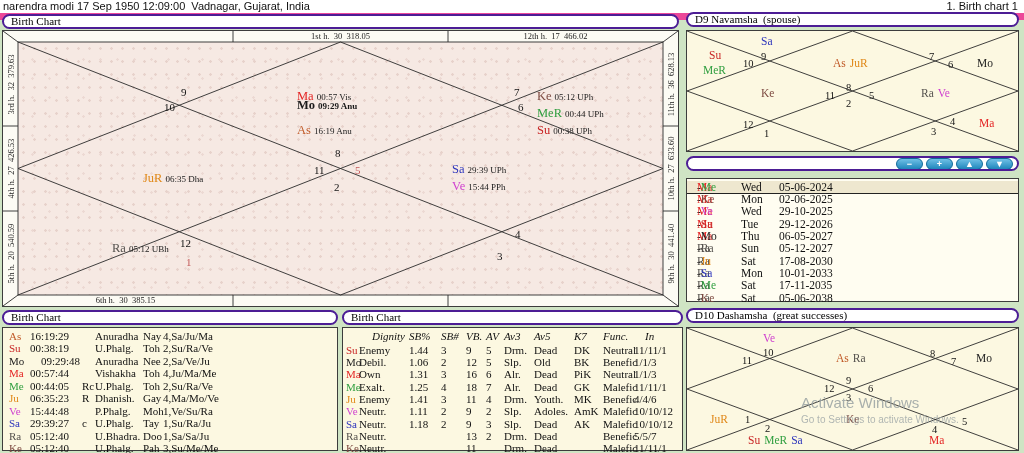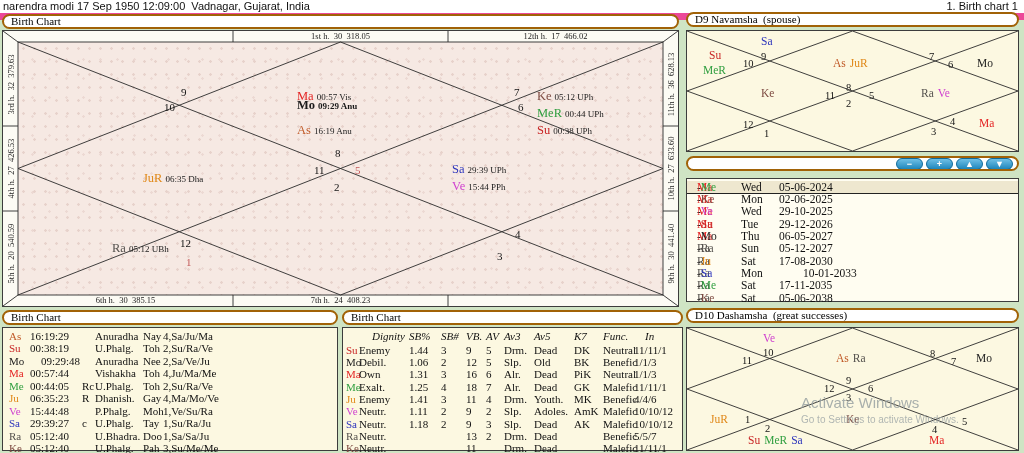--- a/index.html
+++ b/index.html
@@ -13,21 +13,21 @@
   .topbar{
     position:absolute;left:0;top:0;width:1024px;height:13px;
     background:#ffffff;border-bottom:7px solid #ec4899;
     font-family:"Liberation Sans", sans-serif;font-size:11px;line-height:13px;
   }
   .topbar .tleft{position:absolute;left:3px;top:0;white-space:pre;}
   .topbar .tright{position:absolute;right:6px;top:0;white-space:pre;}
   
   .pill{
     position:absolute;height:15px;box-sizing:border-box;
-    background:#ffffff;border:2px solid #a16207;border-radius:9px;
+    background:#ffffff;border:2px solid #4c1d95;border-radius:9px;
     font-size:11px;line-height:11px;padding:0 7px;color:#000;
     white-space:pre;overflow:hidden;
   }
   
   .box{position:absolute;box-sizing:border-box;border:1px solid #3c3c3c;}
   .cream{background:#fcf8e1;}
   .mainbg{background:#fcfbf4;}
   .vimbg{background:#fffdf1;}
   .box svg{position:absolute;left:0;top:0;}
   .layer{position:absolute;left:0;top:0;width:100%;height:100%;}
@@ -103,21 +103,20 @@
       <line x1="0" y1="95" x2="15" y2="95"></line>
       <line x1="0" y1="180" x2="15" y2="180"></line>
       <line x1="660" y1="95" x2="675" y2="95"></line>
       <line x1="660" y1="180" x2="675" y2="180"></line>
     </g>
   </svg>
   <div class="layer" id="main-layer">
       <div class="ecell" style="left: 230px; top: 0px; width: 215px;">1st h.  30  318.05</div>
       <div class="ecell" style="left: 445px; top: 0px; width: 215px;">12th h.  17  466.02</div>
       <div class="ecell" style="left: 15px; top: 264px; width: 215px;">6th h.  30  385.15</div>
-      <div class="ecell" style="left: 230px; top: 264px; width: 215px;">7th h.  24  408.23</div>
       <div class="vcell" style="left: -34.5px; top: 47.5px;">3rd h.  32  379.63</div>
       <div class="vcell" style="left: -34.5px; top: 132px;">4th h.  27  426.53</div>
       <div class="vcell" style="left: -34.5px; top: 216.5px;">5th h.  20  540.59</div>
       <div class="vcell" style="left: 625.5px; top: 47.5px;">11th h.  36  628.13</div>
       <div class="vcell" style="left: 625.5px; top: 132px;">10th h.  27  633.60</div>
       <div class="vcell" style="left: 625.5px; top: 216.5px;">9th h.  30  441.40</div>
       <div class="planet" style="left: 294px; top: 55px;"><span class="pa" style="color: rgb(228, 36, 36);">Ma</span><span class="pr">00:57 Vis</span></div>
       <div class="planet" style="left: 294px; top: 64px; font-weight: bold;"><span class="pa" style="color: rgb(28, 28, 28);">Mo</span><span class="pr">09:29 Anu</span></div>
       <div class="planet" style="left: 294px; top: 89px;"><span class="pa" style="color: rgb(192, 90, 40);">As</span><span class="pr">16:19 Anu</span></div>
       <div class="planet" style="left: 534px; top: 55px;"><span class="pa" style="color: rgb(125, 74, 64);">Ke</span><span class="pr">05:12 UPh</span></div>
@@ -215,21 +214,21 @@
         <span style="left: 92px;">05-12-2027</span>
       </div>
       <div class="vrow" style="top: 75.6px;">
         <span style="left: 10px;"><span style="color: rgb(85, 82, 78);">Ra</span>-<span style="color: rgb(224, 136, 24);">Ju</span></span>
         <span style="left: 54px;">Sat</span>
         <span style="left: 92px;">17-08-2030</span>
       </div>
       <div class="vrow" style="top: 87.95px;">
         <span style="left: 10px;"><span style="color: rgb(85, 82, 78);">Ra</span>-<span style="color: rgb(44, 52, 188);">Sa</span></span>
         <span style="left: 54px;">Mon</span>
-        <span style="left: 92px; margin-left: 24px;">10-01-2033</span>
+        <span style="left: 92px;">10-01-2033</span>
       </div>
       <div class="vrow" style="top: 100.3px;">
         <span style="left: 10px;"><span style="color: rgb(85, 82, 78);">Ra</span>-<span style="color: rgb(47, 158, 63);">Me</span></span>
         <span style="left: 54px;">Sat</span>
         <span style="left: 92px;">17-11-2035</span>
       </div>
       <div class="vrow" style="top: 112.65px;">
         <span style="left: 10px;"><span style="color: rgb(85, 82, 78);">Ra</span>-<span style="color: rgb(125, 74, 64);">Ke</span></span>
         <span style="left: 54px;">Sat</span>
         <span style="left: 92px;">05-06-2038</span>

